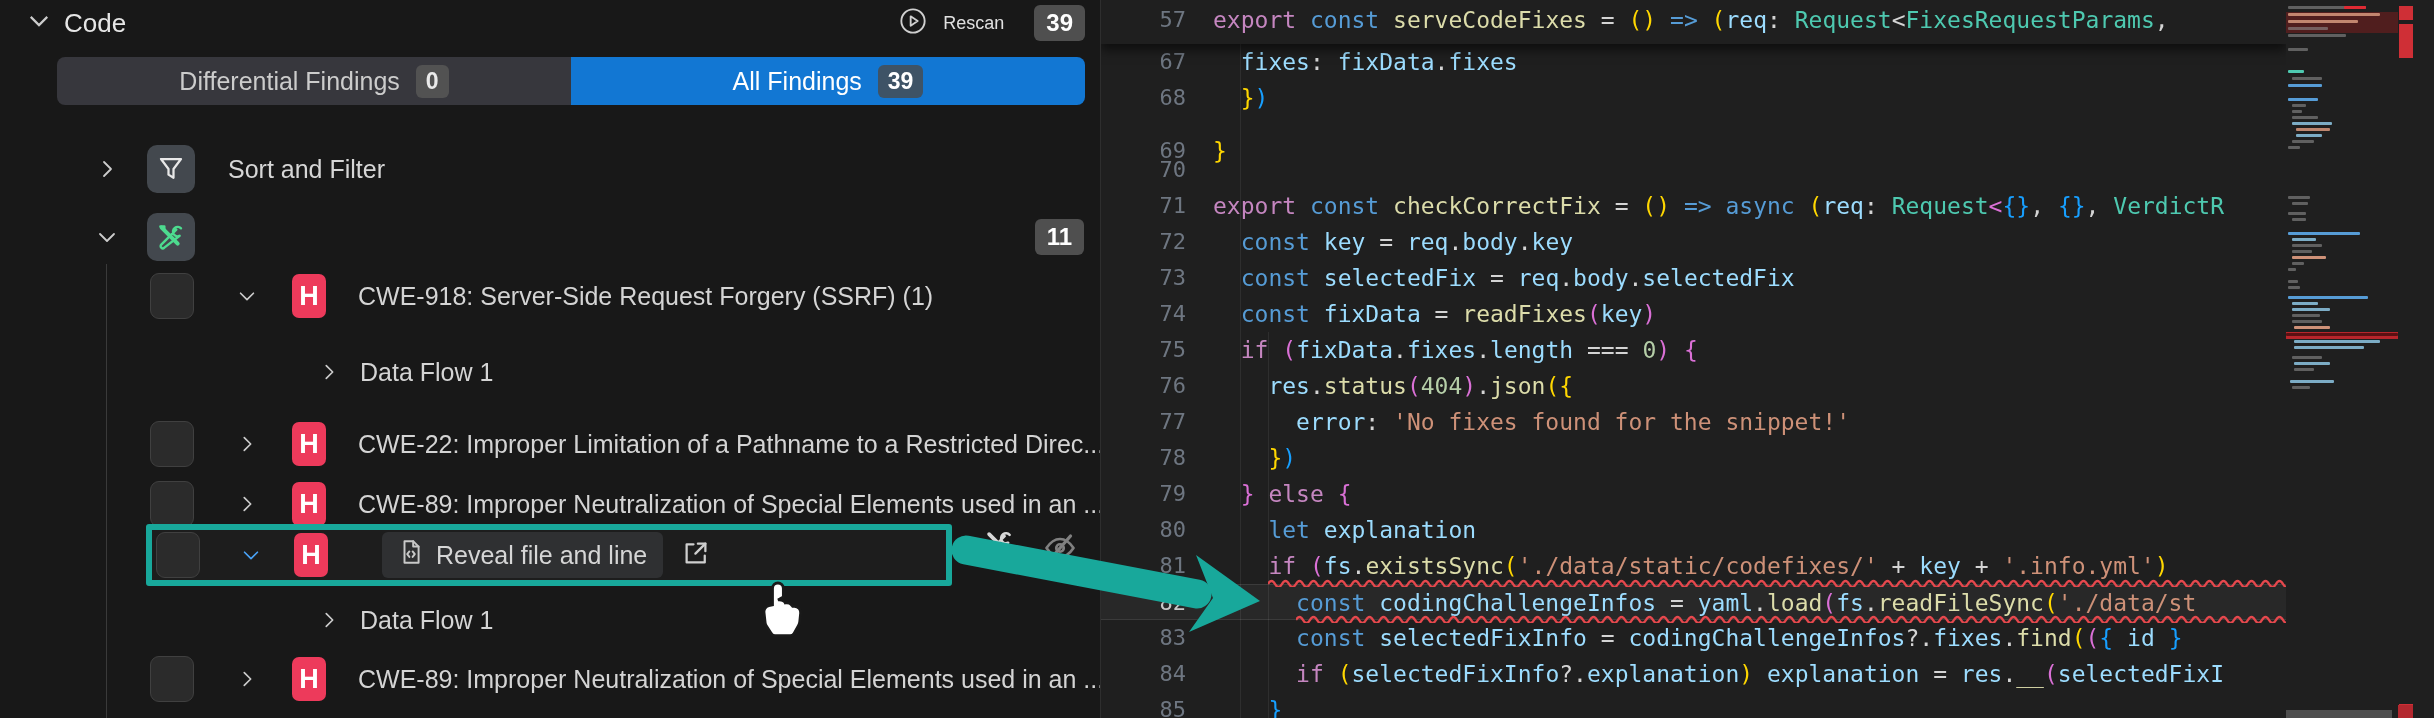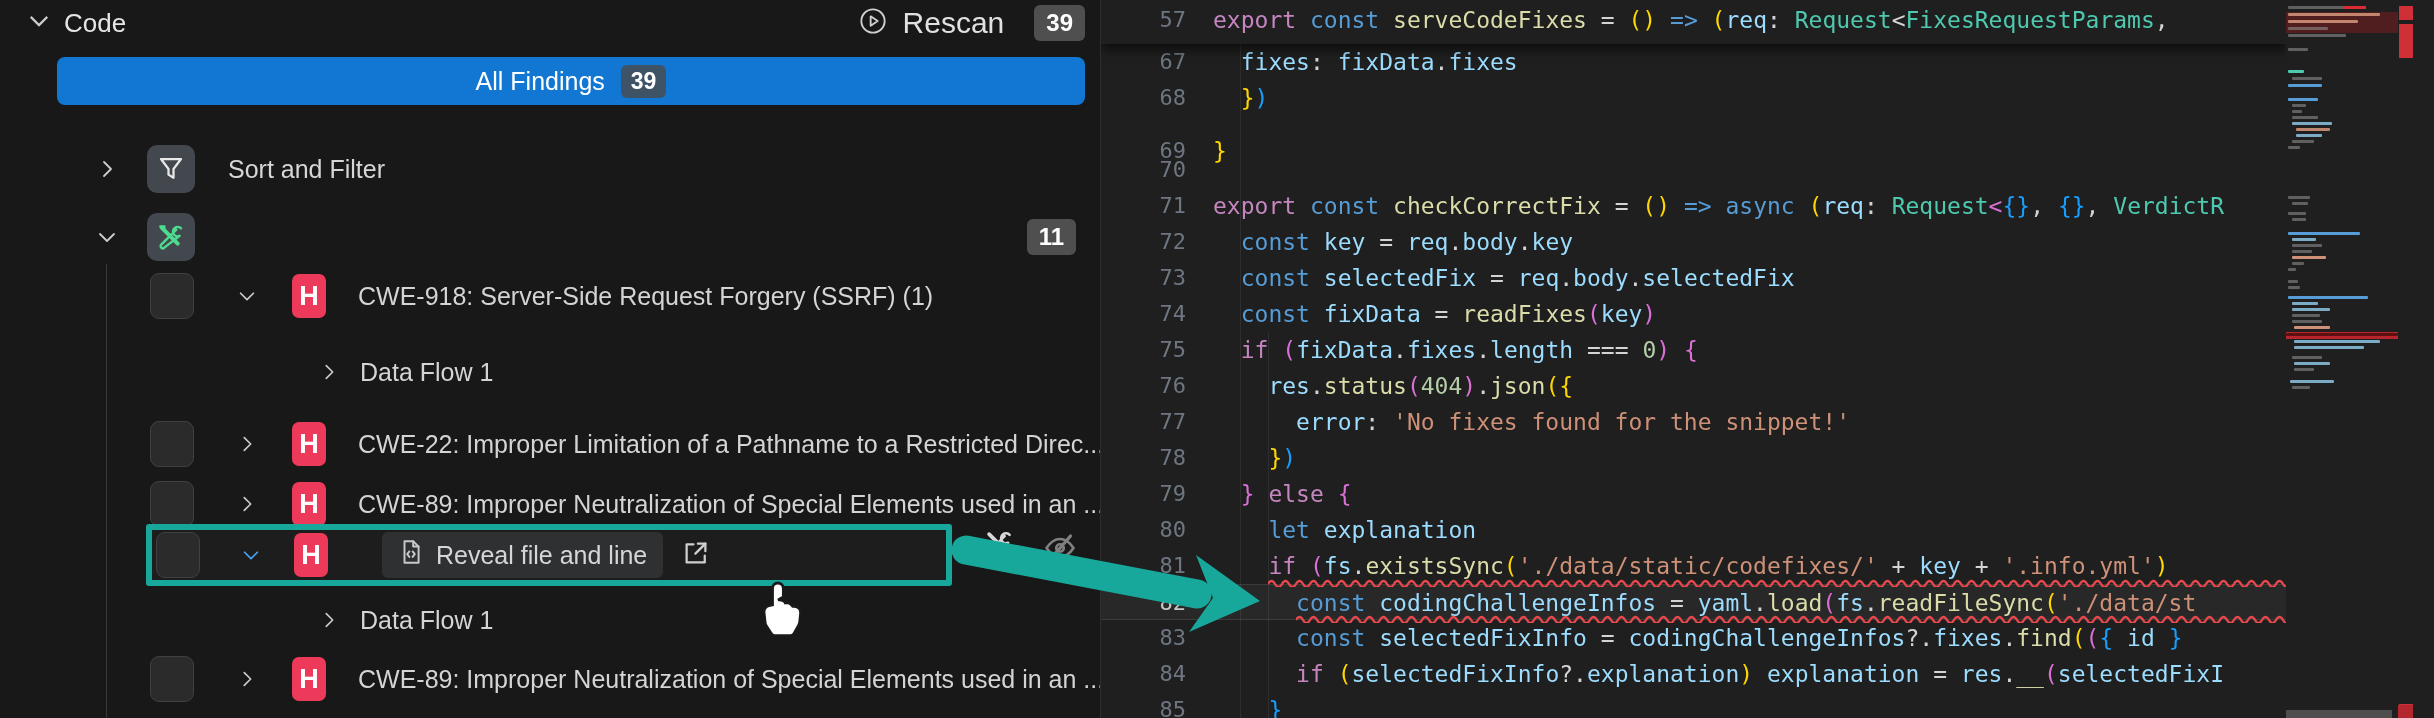--- a/index.html
+++ b/index.html
@@ -6,36 +6,36 @@
   html,body { background:#111; }
   body { font-family:"Liberation Sans", sans-serif; }
   #app { position:relative; width:2434px; height:718px; background:#c2410c; overflow:hidden; }
 
   
   #sidebar { position:absolute; left:0; top:0; width:1100px; height:718px; background:#181818; }
   .sb-header { position:absolute; left:0; top:0; width:1100px; height:46px; display:flex; align-items:center; }
   .sb-title { color:#e6e6e6; font-size:26px; margin-left:14px; }
   .hdr-chevron { margin-left:28px; }
   .rescan-group { position:absolute; right:15px; top:0; height:46px; display:flex; align-items:center; gap:16px; }
-  .rescan-label { color:#e0e0e0; font-size:30px; margin-right:14px; }
+  .rescan-label { color:#e0e0e0; font-size:18px; margin-right:14px; }
   .count-badge { background:#4f4f4f; color:#fff; font-size:24px; font-weight:bold; border-radius:6px; padding:4px 12px; }
 
   .seg-control { position:absolute; left:57px; top:57px; width:1028px; height:48px; border-radius:8px; overflow:hidden; display:flex; }
   .seg { flex:1; display:flex; align-items:center; justify-content:center; gap:16px; font-size:25px; cursor:pointer; }
   .seg.inactive { background:#37373d; color:#cccccc; }
   .seg.active { background:#1277d3; color:#ffffff; }
   .seg-badge { font-size:23px; font-weight:bold; border-radius:6px; padding:3px 10px; }
   .seg.inactive .seg-badge { background:#525252; color:#eaeaea; }
   .seg.active .seg-badge { background:rgba(70,76,82,0.85); color:#fff; }
 
   .group-row { position:absolute; left:0; width:1100px; height:50px; display:flex; align-items:center; padding-left:95px; cursor:pointer; }
   .group-row .chev { width:24px; margin-right:28px; }
   .icon-tile { width:48px; height:48px; border-radius:10px; background:#43484e; display:flex; align-items:center; justify-content:center; margin-right:33px; }
   .group-label { color:#d6d6d6; font-size:25px; }
-  .group-badge { margin-left:auto; margin-right:24px; }
+  .group-badge { margin-left:auto; margin-right:16px; }
 
   .tree-guide { position:absolute; left:106px; top:264px; width:1px; height:454px; background:#3a3a3a; }
 
   .tree-row { position:absolute; left:0; width:1100px; display:flex; align-items:center; }
   .tree-row.finding { padding-left:150px; height:48px; }
   .tree-row.flow { padding-left:318px; height:44px; }
   .checkbox { width:44px; height:46px; border-radius:9px; background:#2b2b2b; border:1.5px solid #404040; margin-right:42px; flex:none; cursor:pointer; }
   .chev { flex:none; display:flex; align-items:center; justify-content:center; }
   .tree-row .chev { width:22px; margin-right:34px; cursor:pointer; }
   .tree-row.flow .chev { margin-right:20px; }
@@ -97,20 +97,24 @@
               <circle cx="12" cy="12" r="10" fill="none" stroke="#cfcfcf" stroke-width="1.6"></circle>
               <path d="M10 8 L16 12 L10 16 Z" fill="none" stroke="#cfcfcf" stroke-width="1.6" stroke-linejoin="round"></path>
             </svg>
         </span>
         <span class="rescan-label">Rescan</span>
         <span class="count-badge">39</span>
       </div>
     </div>
 
     <div class="seg-control">
+        <div class="seg inactive">
+          <span>Differential Findings</span>
+          <span class="seg-badge">0</span>
+        </div>
         <div class="seg active">
           <span>All Findings</span>
           <span class="seg-badge">39</span>
         </div>
       </div>
 
     <div id="groups">
         <div class="group-row" style="top: 144px;">
           <span class="chev">
             <svg viewBox="0 0 24 24" width="26" height="26">

